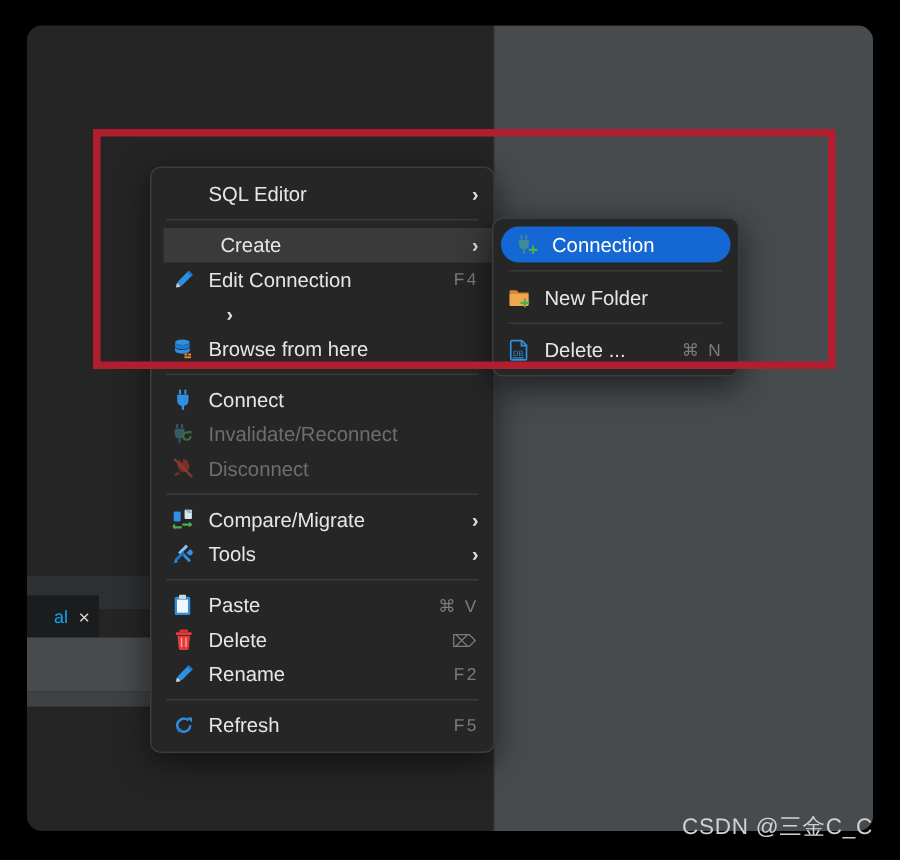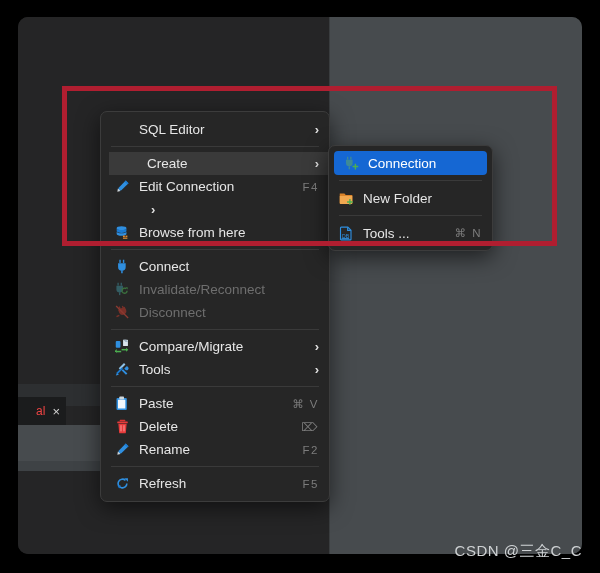--- a/index.html
+++ b/index.html
@@ -63,21 +63,21 @@
     width: 48px;
     height: 28px;
     background: #1b1c1d;
     display: flex;
     align-items: center;
     justify-content: flex-end;
     padding-right: 6px;
     box-sizing: border-box;
   }
   .tab-label {
-    color: #ef4444;
+    color: #0ea5e9;
     font-size: 12px;
     margin-right: 7px;
     white-space: nowrap;
   }
   .tab-close {
     color: #d4d4d4;
     font-size: 13px;
     line-height: 1;
   }
   .content-band {
@@ -188,21 +188,21 @@
     border-radius: 7px;
     box-sizing: border-box;
     padding: 5px 0;
     z-index: 35;
     box-shadow: 0 6px 22px rgba(0,0,0,0.6);
   }
   #submenu .menu-item { height: 24px; padding: 0 10px 0 8px; }
   .menu-item.highlight {
     background: #1567d3;
     color: #ffffff;
-    border-radius: 4px;
+    border-radius: 12px;
     margin: 0 5px;
     padding-left: 3px;
   }
 
   
   #watermark {
     position: absolute;
     right: 18px;
     bottom: 12px;
     color: #cfd2d4;
@@ -413,20 +413,20 @@
     <div class="menu-sep"></div>
     <div class="menu-item">
       <span class="mi-icon icon-slot">
         <svg width="15" height="15" viewBox="0 0 16 16">
           <path d="M2.4 1.2h7l3.4 3.4v9.4a.8.8 0 0 1-.8.8H2.4a.8.8 0 0 1-.8-.8V2a.8.8 0 0 1 .8-.8z" fill="none" stroke="#2f8fe0" stroke-width="1.2"></path>
           <path d="M9.2 1.3v3.4h3.5" fill="none" stroke="#2f8fe0" stroke-width="1.2"></path>
           <text x="3.2" y="12.4" font-family="Liberation Sans, sans-serif" font-size="5.4" fill="#2f8fe0">DB</text>
           <path d="M2.8 13.4h8" stroke="#2f8fe0" stroke-width="1"></path>
         </svg>
       </span>
-      <span class="mi-label">Tools ...</span>
+      <span class="mi-label">Delete ...</span>
       <span class="mi-shortcut">⌘ N</span>
     </div>
   </div>
 
 <div id="red-highlight"></div>
 
 <div id="watermark">CSDN @三金C_C</div>
 
 </body></html>

